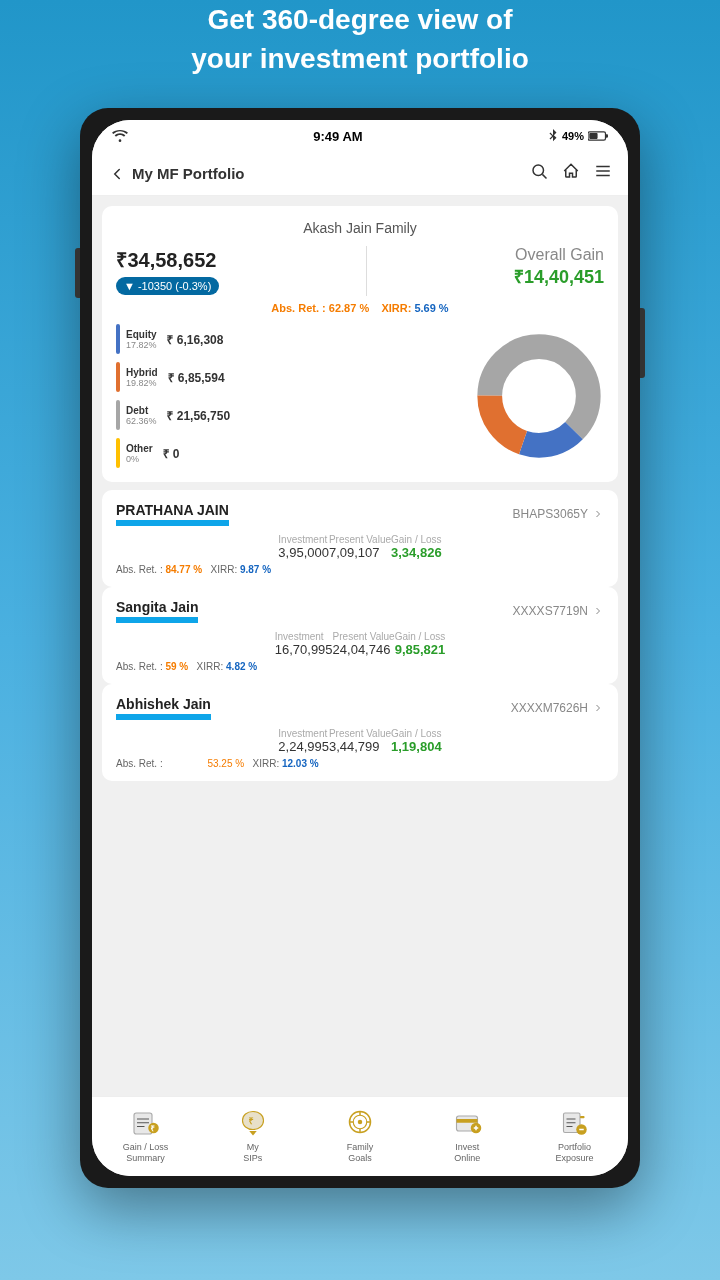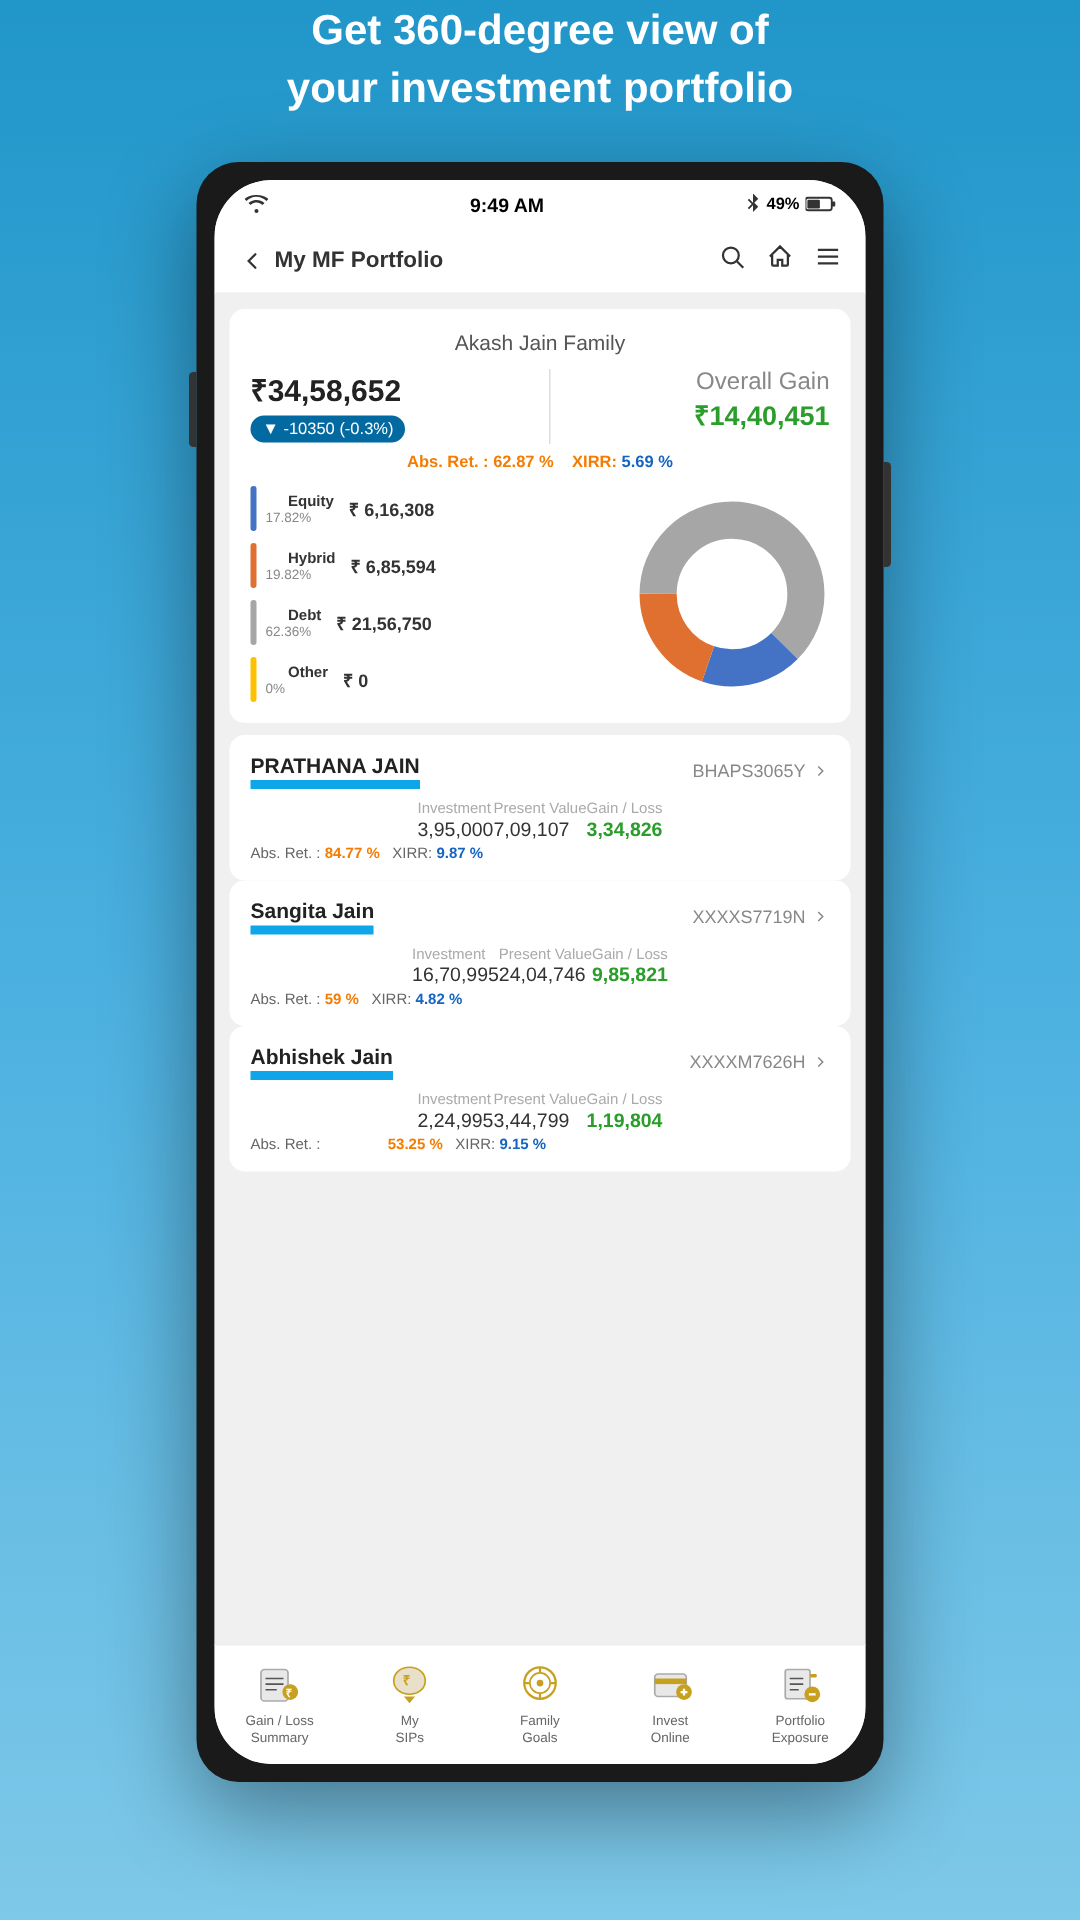--- a/index.html
+++ b/index.html
@@ -16,21 +16,21 @@
     .hero-text {
       text-align: center;
       color: white;
       font-size: 28px;
       font-weight: bold;
       line-height: 1.4;
       padding: 0 60px;
     }
     .phone-wrapper {
       margin-top: 30px;
-      width: 458px;
+      width: 560px;
       height: 1080px;
       background: #1a1a1a;
       border-radius: 28px;
       padding: 12px;
       box-shadow: 0 20px 60px rgba(0,0,0,0.4);
       position: relative;
     }
     .phone-inner {
       width: 100%;
       height: 100%;
@@ -135,21 +135,21 @@
     .cat-item {
       display: flex;
       align-items: center;
       gap: 6px;
     }
     .cat-dot {
       width: 4px;
       height: 30px;
       border-radius: 2px;
     }
-    .cat-name { font-size: 10px; color: #333; font-weight: 600; margin-left: 15px; }
+    .cat-name { font-size: 10px; color: #333; font-weight: 600; }
     .cat-pct { font-size: 9px; color: #888; }
     .cat-value { font-size: 12px; color: #333; font-weight: bold; margin-left: 4px; }
     .donut-chart {
       width: 130px;
       height: 130px;
     }
     
     .person-card {
       background: white;
       border-radius: 10px;
@@ -457,22 +457,22 @@
         <div class="metric-col">
           <span class="metric-label">Present Value</span>
           <span class="metric-value">3,44,799</span>
         </div>
         <div class="metric-col">
           <span class="metric-label">Gain / Loss</span>
           <span class="metric-value green">1,19,804</span>
         </div>
       </div>
       <div class="person-abs">
-        Abs. Ret. : <span style="color:#f57c00;font-weight:bold;padding-left:42px;">53.25 %</span>
-        &nbsp;&nbsp;XIRR: <span style="color:#1565c0;font-weight:bold;">9.15 %</span>
+        Abs. Ret. : <span style="color:#f57c00;font-weight:normal;padding-left:42px;">53.25 %</span>
+        &nbsp;&nbsp;XIRR: <span style="color:#1565c0;font-weight:bold;">12.03 %</span>
       </div>
     </div>
         </div>
 
     </div>
 
     <div class="bottom-nav">
 
       <div class="nav-item">
         <div class="nav-icon-img">

